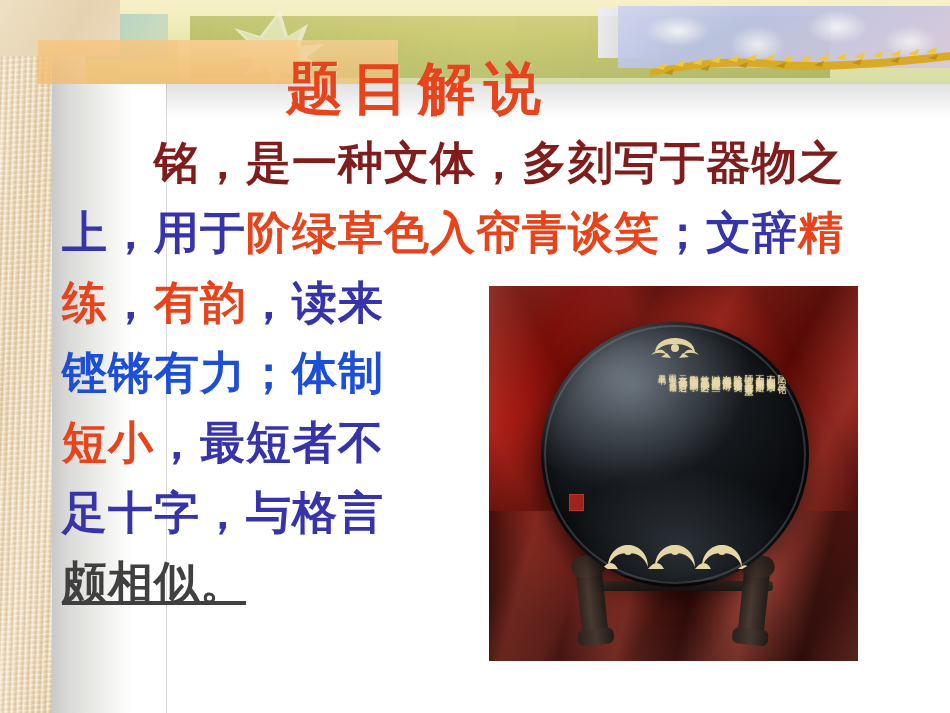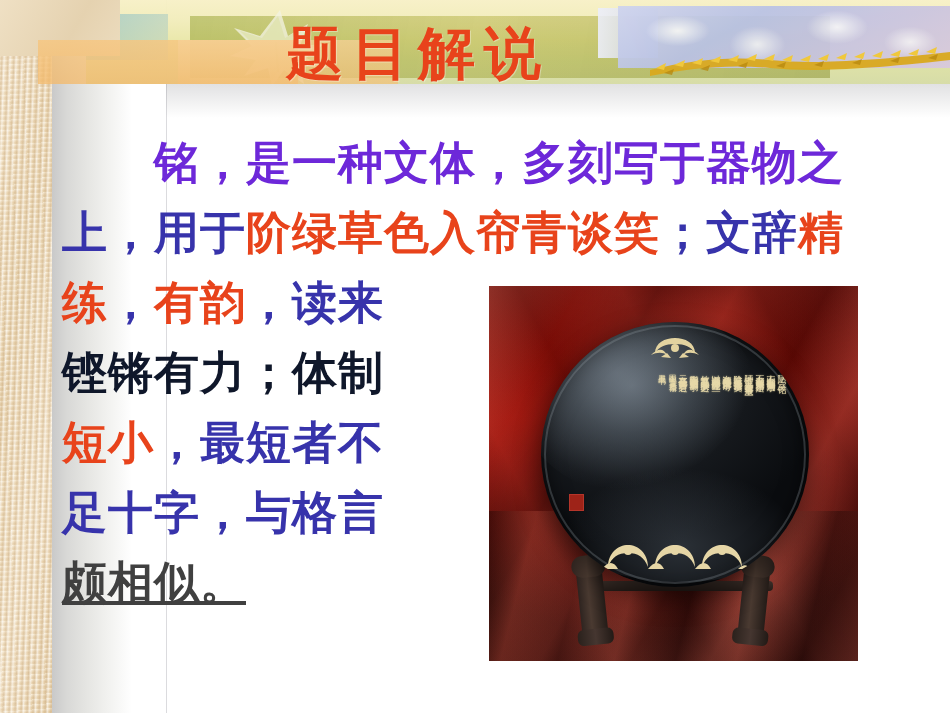--- a/index.html
+++ b/index.html
@@ -258,27 +258,27 @@
             <path d="M202 19 l10 -4 l-2 6 z"></path>
           <path d="M240 17 l10 -4 l-2 6 z"></path>
             <path d="M278 14 l10 -4 l-2 6 z"></path>
         </g>
       </svg>
     </div>
 
   </div>
   <div class="bnr-shadow2"></div>
 
-  <div class="title" style="color: rgb(232, 67, 27);">题目解说</div>
+  <div class="title" style="color: rgb(232, 67, 27); margin-top: 35px;">题目解说</div>
 
   <div class="body-text">
-      <span class="ln"><span class="indent"></span><span class="blue" style="color: #6d28d9;">铭，是一种文体，多刻写于器物之</span></span>
+      <span class="ln"><span class="indent"></span><span class="blue" style="color: #7f1d1d;">铭，是一种文体，多刻写于器物之</span></span>
       <span class="ln"><span class="blue" style="color: rgb(55, 51, 171); margin-top: 43px;">上，用于</span><span class="red" style="color: rgb(232, 67, 27);">阶绿草色入帘青谈笑</span><span class="blue" style="color: rgb(55, 51, 171);">；文辞</span><span class="red" style="color: rgb(232, 67, 27);">精</span></span>
       <span class="ln"><span class="red" style="color: rgb(232, 67, 27);">练</span><span class="blue" style="color: rgb(55, 51, 171);">，</span><span class="red" style="color: rgb(232, 67, 27);">有韵</span><span class="blue" style="color: rgb(55, 51, 171); font-family: Liberation Serif, serif;">，读来</span></span>
-      <span class="ln"><span class="blue" style="color: #0f172a;">铿锵有力；体制</span></span>
+      <span class="ln"><span class="blue" style="color: #1d4ed8;">铿锵有力；体制</span></span>
       <span class="ln"><span class="red" style="color: rgb(232, 67, 27);">短小</span><span class="blue" style="color: rgb(55, 51, 171);">，最短者不</span></span>
       <span class="ln"><span class="blue" style="color: rgb(55, 51, 171); margin-top: 26px;">足十字，与格言</span></span>
       <span class="ln"><span class="blue" style="color: #404040; text-decoration: underline;">颇相似。</span></span>
     </div>
 
   <div class="photo">
     <div class="silk"></div>
     <div class="silk-fold"></div>
 
     <div class="stand">

